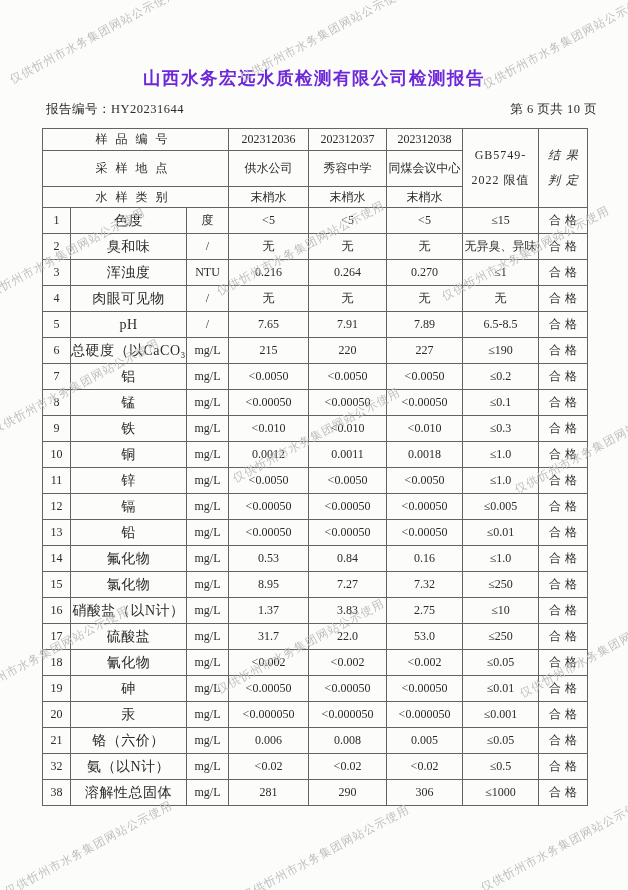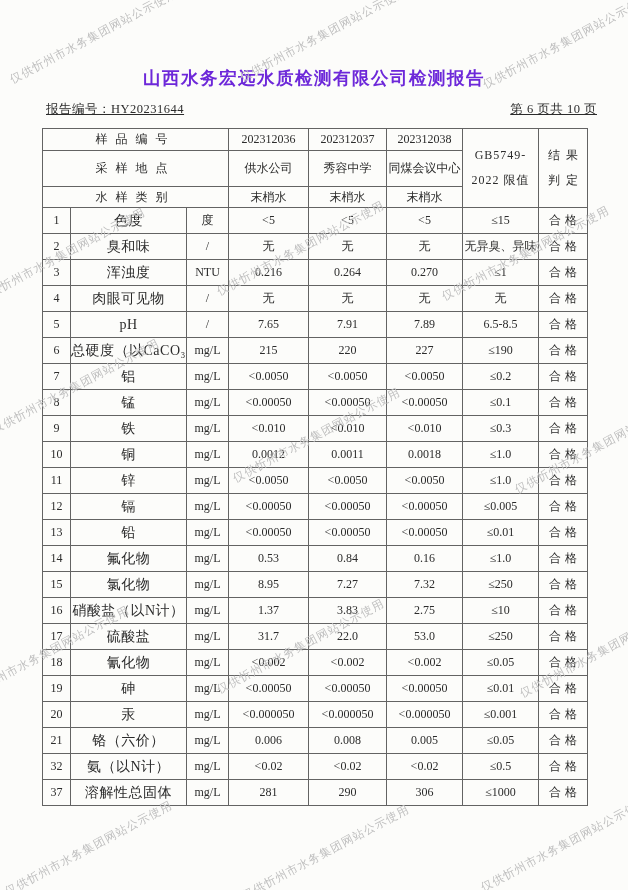--- a/index.html
+++ b/index.html
@@ -35,21 +35,20 @@
     letter-spacing:1.5px;
     color:#6d28d9;
   }
   .meta-row{
     position:absolute;
     top:101px;left:46px;right:31px;
     display:flex;
     justify-content:space-between;
     font-size:12.5px;
     letter-spacing:0.5px;
-    text-decoration:underline;
   }
   
   table.report{
     position:absolute;
     left:42px;top:128px;
     width:545px;
     border-collapse:collapse;
     table-layout:fixed;
     font-size:12px;
     z-index:2;
@@ -74,21 +73,21 @@
     font-family:Liberation Serif, serif;
   }
   td.name-cell{
     text-align:left;
     padding-left:6px;
     font-size:14px;
     letter-spacing:0.5px;
     white-space:nowrap;
   }
   .two-line div{line-height:25px;letter-spacing:1px;}
-  .two-line div.sp{letter-spacing:6px;text-indent:6px;}
+  .two-line div.sp{letter-spacing:6px;text-indent:6px;font-style:italic;}
   td.result-cell{letter-spacing:4px;text-indent:4px;}
   td.limit-cell{font-size:12px;}
 </style>
 </head>
 <body>
 
 <div class="page">
 
   <div class="wm-layer">
       <span class="wm" style="left: 0px; top: 29px;">仅供忻州市水务集团网站公示使用</span>
@@ -369,21 +368,21 @@
           <td>32</td>
           <td class="name-cell">氨（以N计）</td>
           <td>mg/L</td>
           <td>&lt;0.02</td>
           <td>&lt;0.02</td>
           <td>&lt;0.02</td>
           <td class="limit-cell">≤0.5</td>
           <td class="result-cell">合格</td>
         </tr>
         <tr>
-          <td>37</td>
+          <td>38</td>
           <td class="name-cell">溶解性总固体</td>
           <td>mg/L</td>
           <td>281</td>
           <td>290</td>
           <td>306</td>
           <td class="limit-cell">≤1000</td>
           <td class="result-cell">合格</td>
         </tr>
       </tbody>
   </table>

